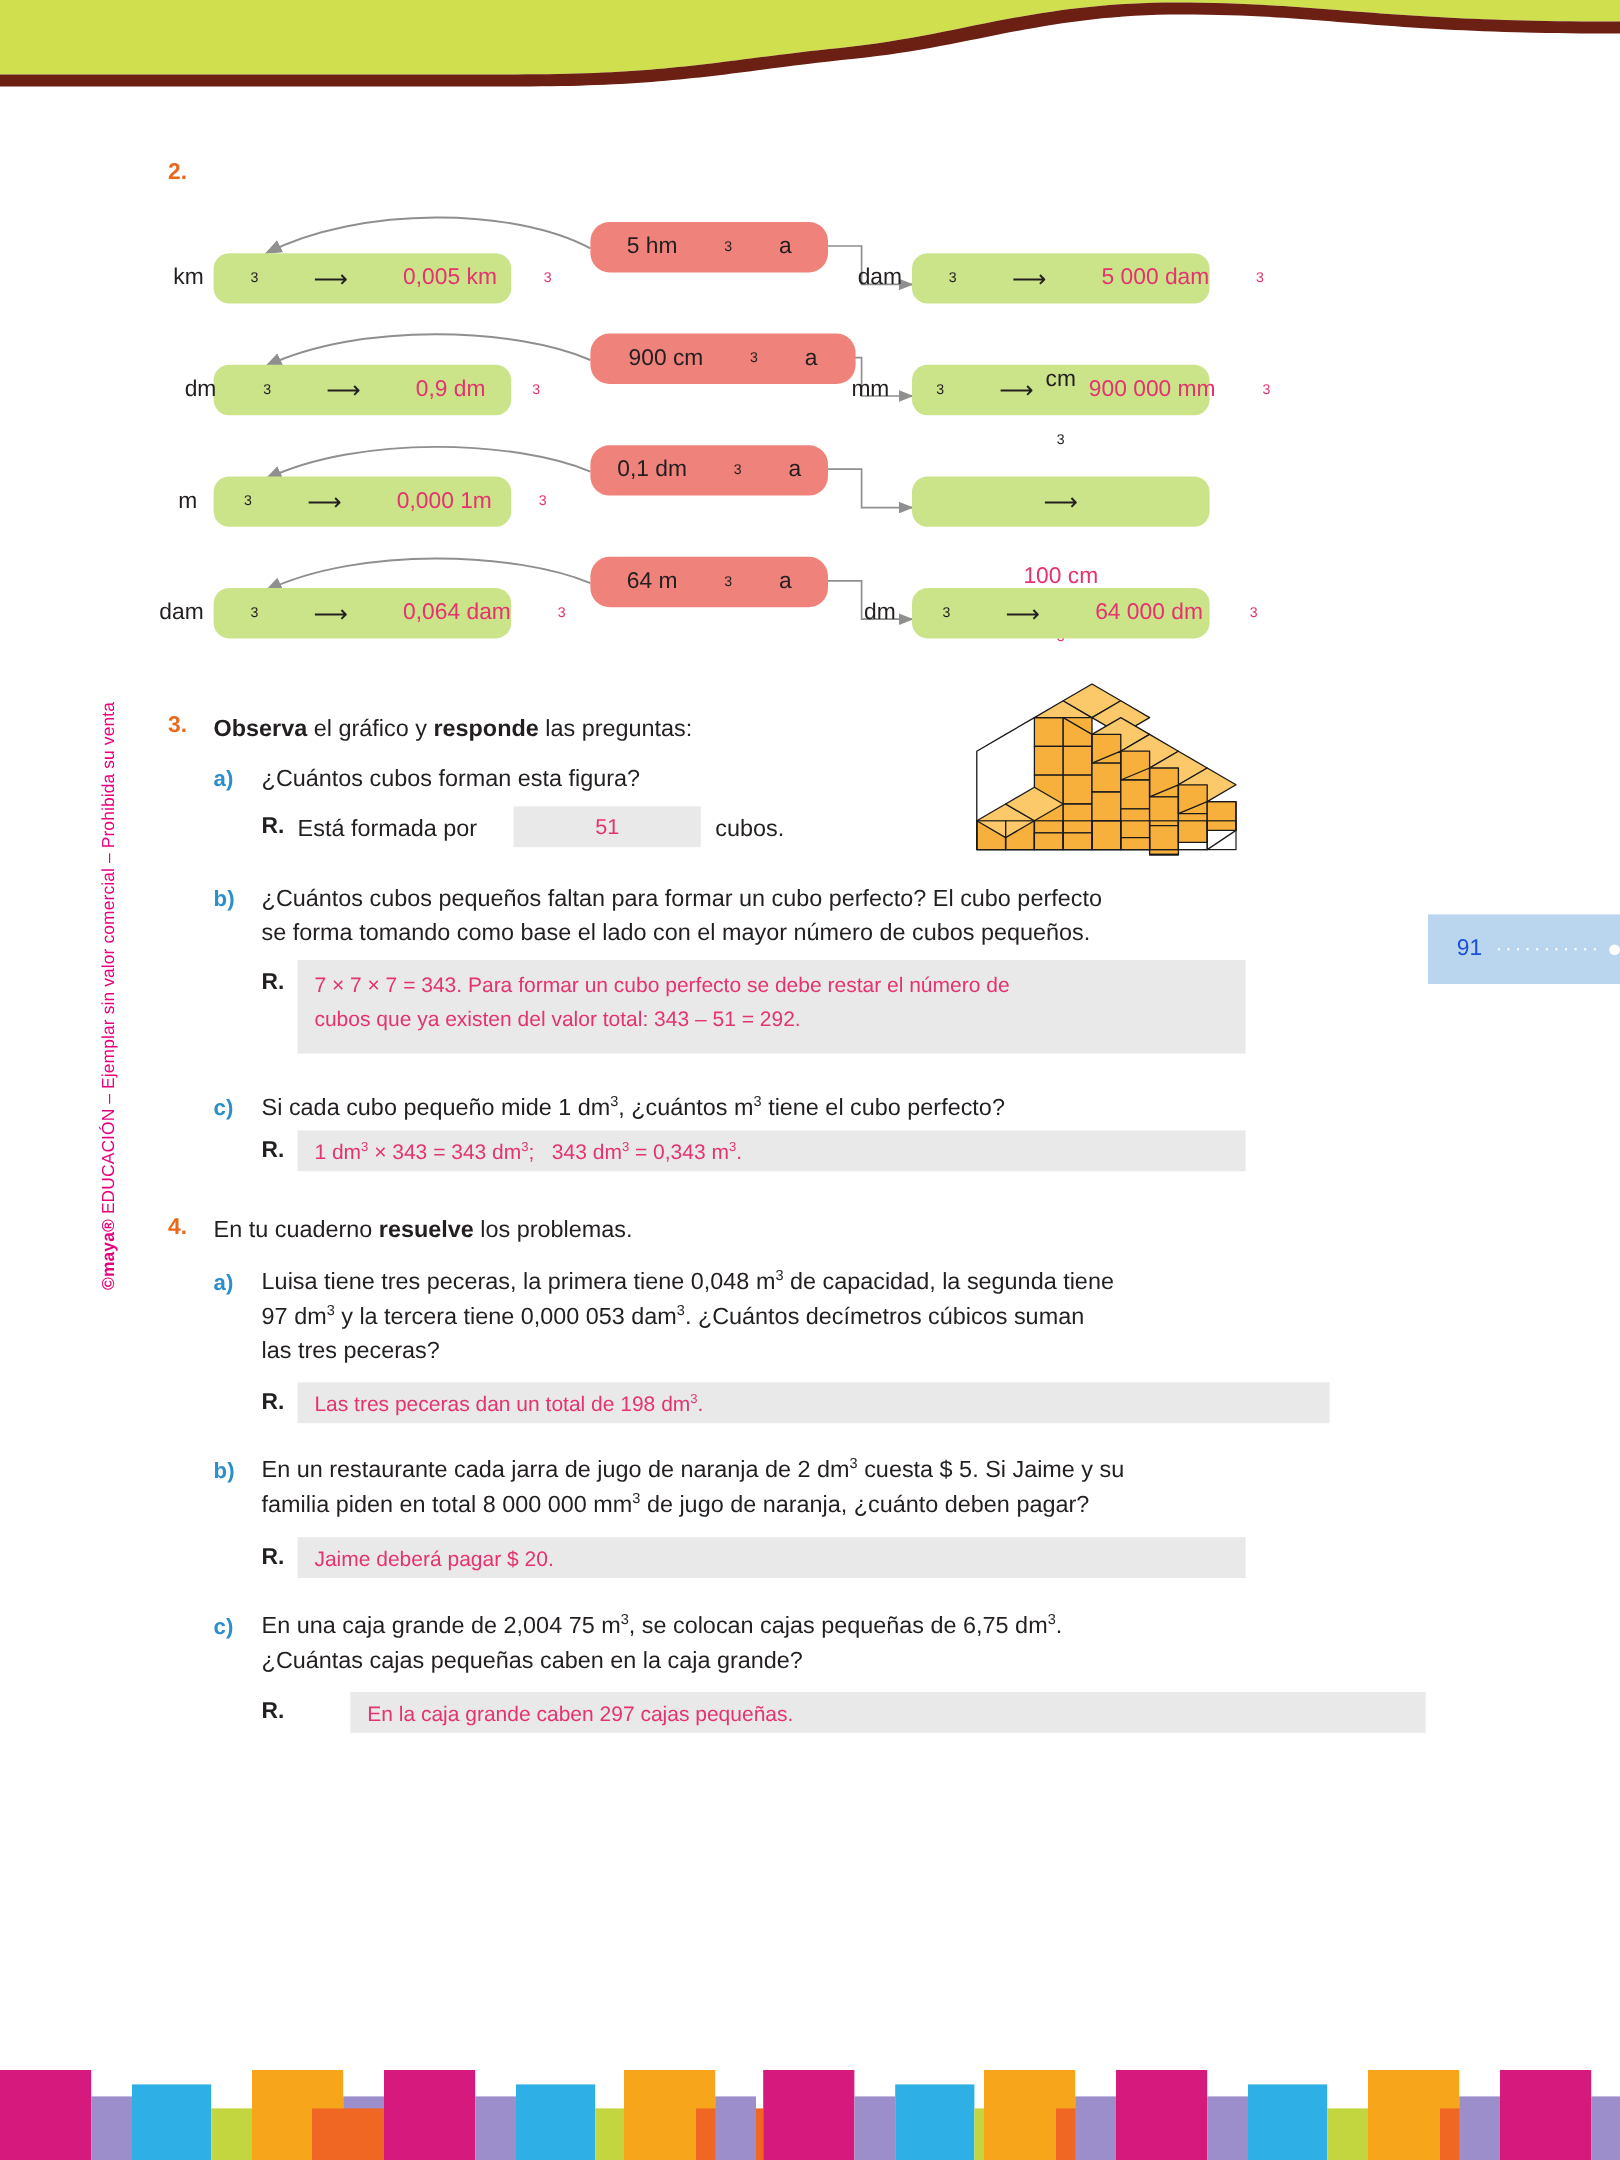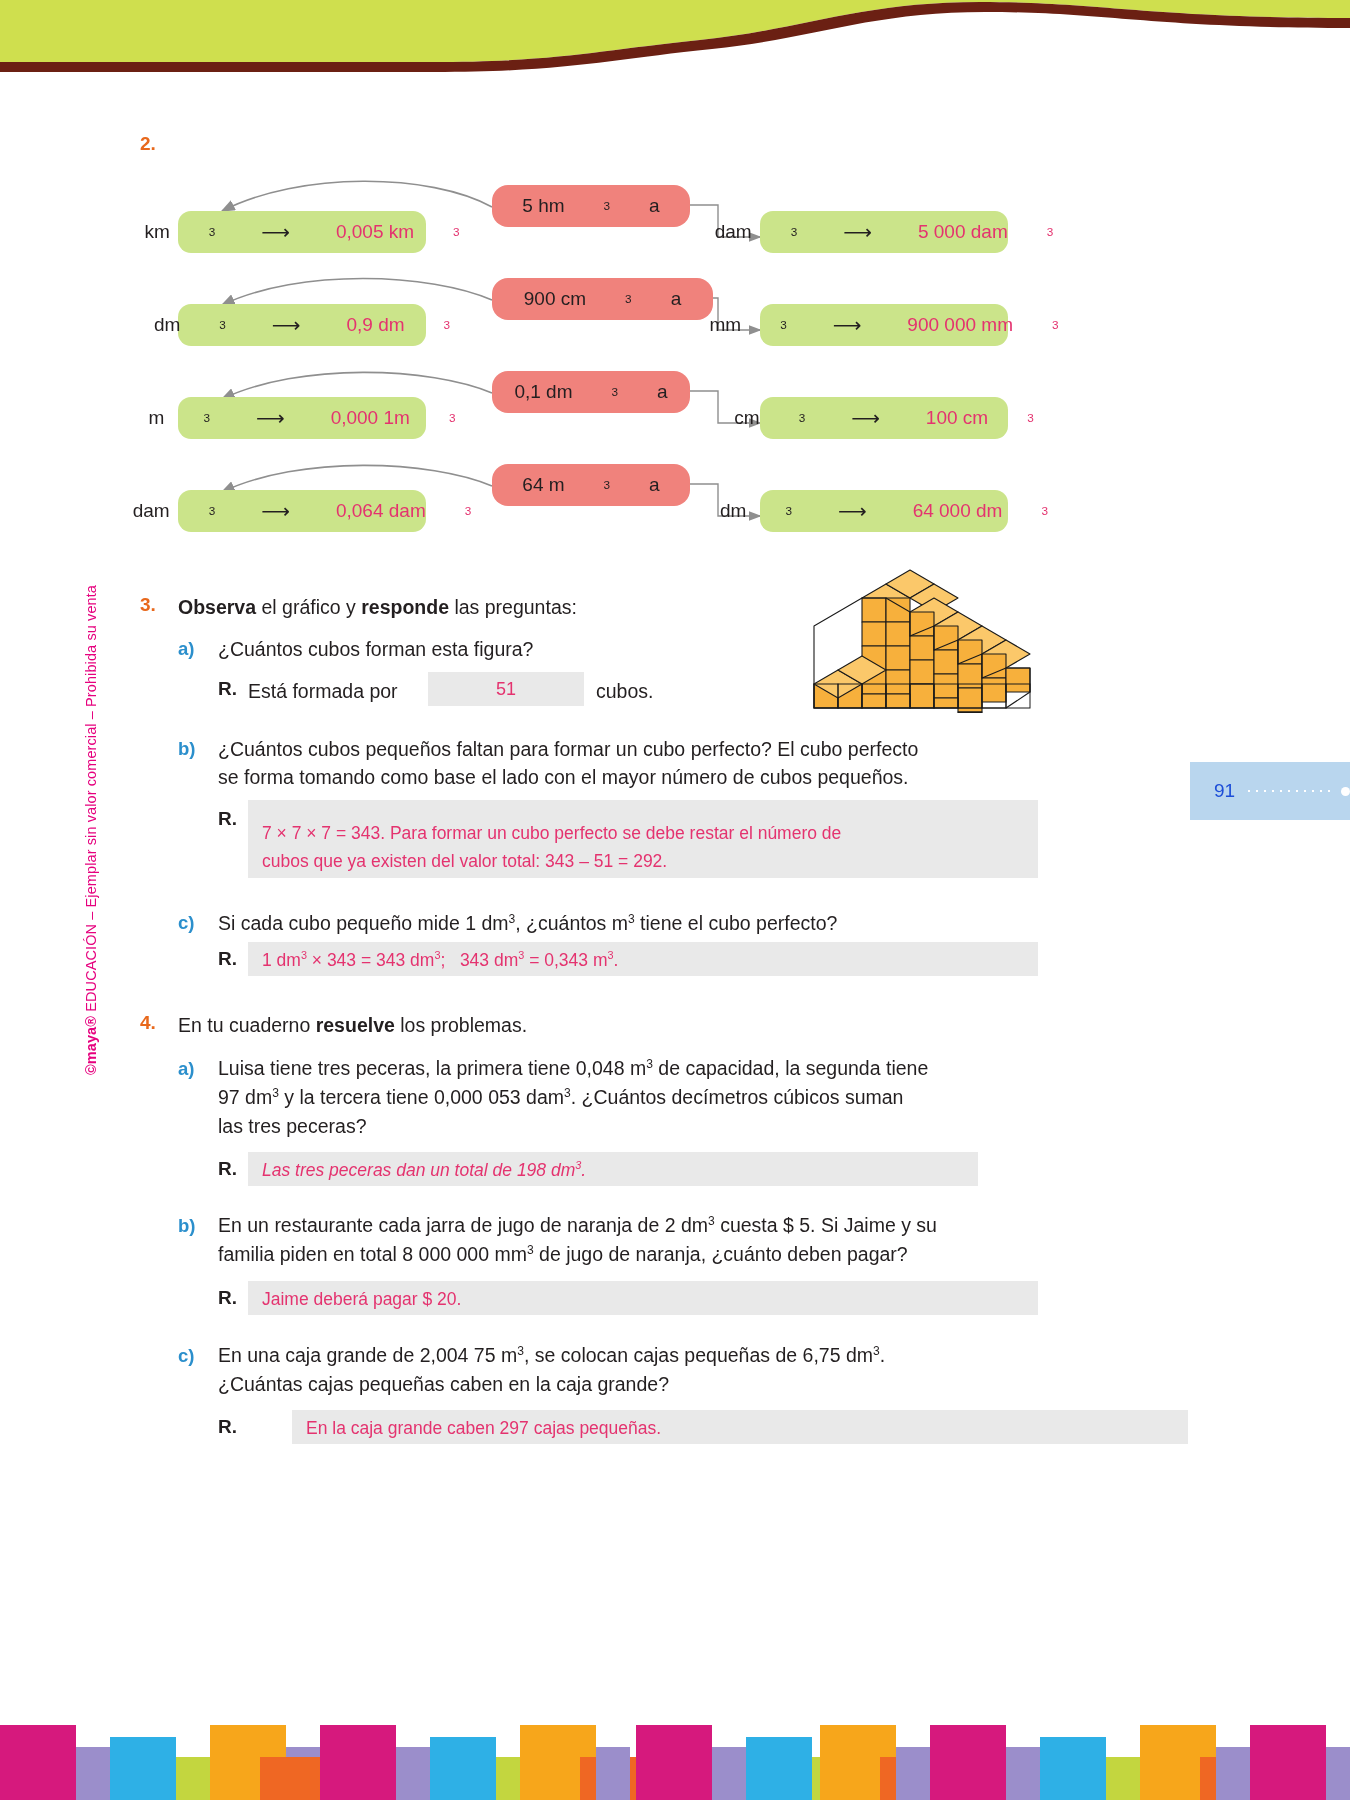--- a/index.html
+++ b/index.html
@@ -81,21 +81,21 @@
   .pill .arrow { margin: 0 7px; font-size: 20px; }
   sup { font-size: .62em; vertical-align: super; line-height: 0; }
 
   .conn { position: absolute; left: 0; top: 0; width: 1350px; height: 390px;
           pointer-events: none; }
 
   
   .ansbox {
     position: absolute; background: #e9e9e9;
     color: #e4336f; font-size: 17.5px; line-height: 1.6;
-    padding: 19px 14px;
+    padding: 7px 14px;
   }
   .r-label {
     position: absolute; font-weight: 700; font-size: 19px; color: #231f20;
   }
   .inputbox {
     position: absolute; background: #e9e9e9;
     display: flex; align-items: center; justify-content: center;
     color: #e4336f; font-size: 18px;
   }
 
@@ -202,21 +202,21 @@
         <sup>3</sup>
         <span> a</span>
     </div>
     <div class="pill green" style="left:178px; top:222px; width:248px; height:42px;">
       <span>m</span>
         <sup>3</sup>
       <span class="arrow">⟶</span>
       <span class="val">0,000 1m</span>
         <sup class="val">3</sup>
     </div>
-    <div class="pill green" style="left:760px; top:222px; width:248px; height:42px;">
+    <div class="pill green" style="left:760px; top:222px; width:248px; height:42px;flex-direction:column;">
       <span>cm</span>
         <sup>3</sup>
       <span class="arrow">⟶</span>
       <span class="val">100 cm</span>
         <sup class="val">3</sup>
     </div>
 
     <div class="pill red" style="left:492px; top:289px; width:198px; height:42px;">
       <span>64 m</span>
         <sup>3</sup>
@@ -343,21 +343,21 @@
   <div class="ex-num" style="left:140px; top:1012px;">4.</div>
   <div class="ex-text" style="left:178px; top:1012px; width:700px;">
     <span>En tu cuaderno </span><b>resuelve</b><span> los problemas.</span>
   </div>
 
   <div class="letter" style="left:178px; top:1058px;">a)</div>
   <div class="ex-text" style="left:218px; top:1055px; width:830px;">Luisa tiene tres peceras, la primera tiene 0,048 m<sup>3</sup> de capacidad, la segunda tiene</div>
   <div class="ex-text" style="left:218px; top:1084px; width:830px;">97 dm<sup>3</sup> y la tercera tiene 0,000 053 dam<sup>3</sup>. ¿Cuántos decímetros cúbicos suman</div>
   <div class="ex-text" style="left:218px; top:1113px; width:830px;">las tres peceras?</div>
   <div class="r-label" style="left:218px; top:1158px;">R.</div>
-  <div class="ansbox" style="left:248px; top:1152px; width:730px; height:34px; padding-top:4px;font-style:italic;">
+  <div class="ansbox" style="left:248px; top:1152px; width:860px; height:34px; padding-top:4px;">
     <span>Las tres peceras dan un total de 198 dm<sup>3</sup>.</span>
   </div>
 
   <div class="letter" style="left:178px; top:1215px;">b)</div>
   <div class="ex-text" style="left:218px; top:1212px; width:830px;">En un restaurante cada jarra de jugo de naranja de 2 dm<sup>3</sup> cuesta $ 5. Si Jaime y su</div>
   <div class="ex-text" style="left:218px; top:1241px; width:830px;">familia piden en total 8 000 000 mm<sup>3</sup> de jugo de naranja, ¿cuánto deben pagar?</div>
   <div class="r-label" style="left:218px; top:1287px;">R.</div>
   <div class="ansbox" style="left:248px; top:1281px; width:790px; height:34px; padding-top:4px;">
     <span>Jaime deberá pagar $ 20.</span>
   </div>

